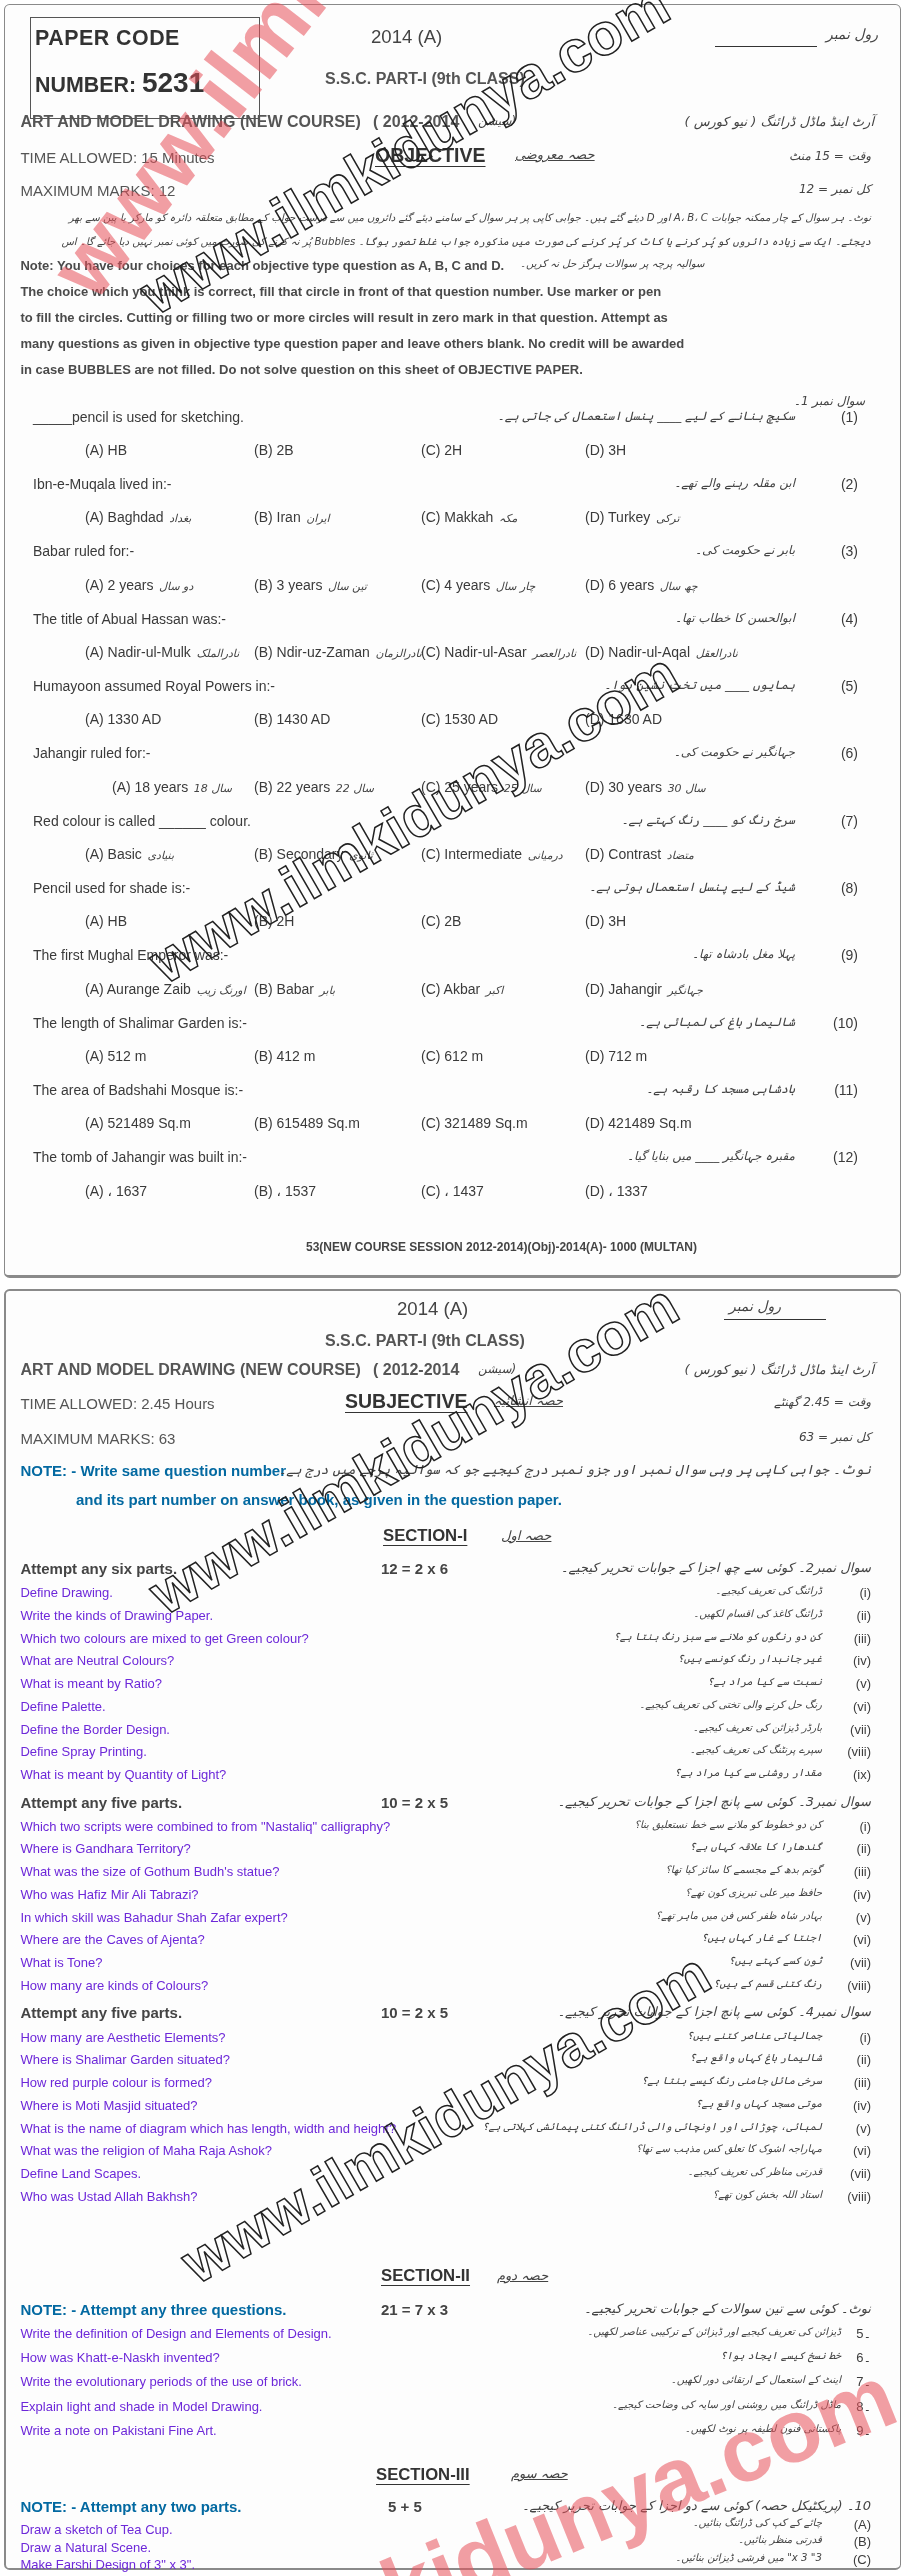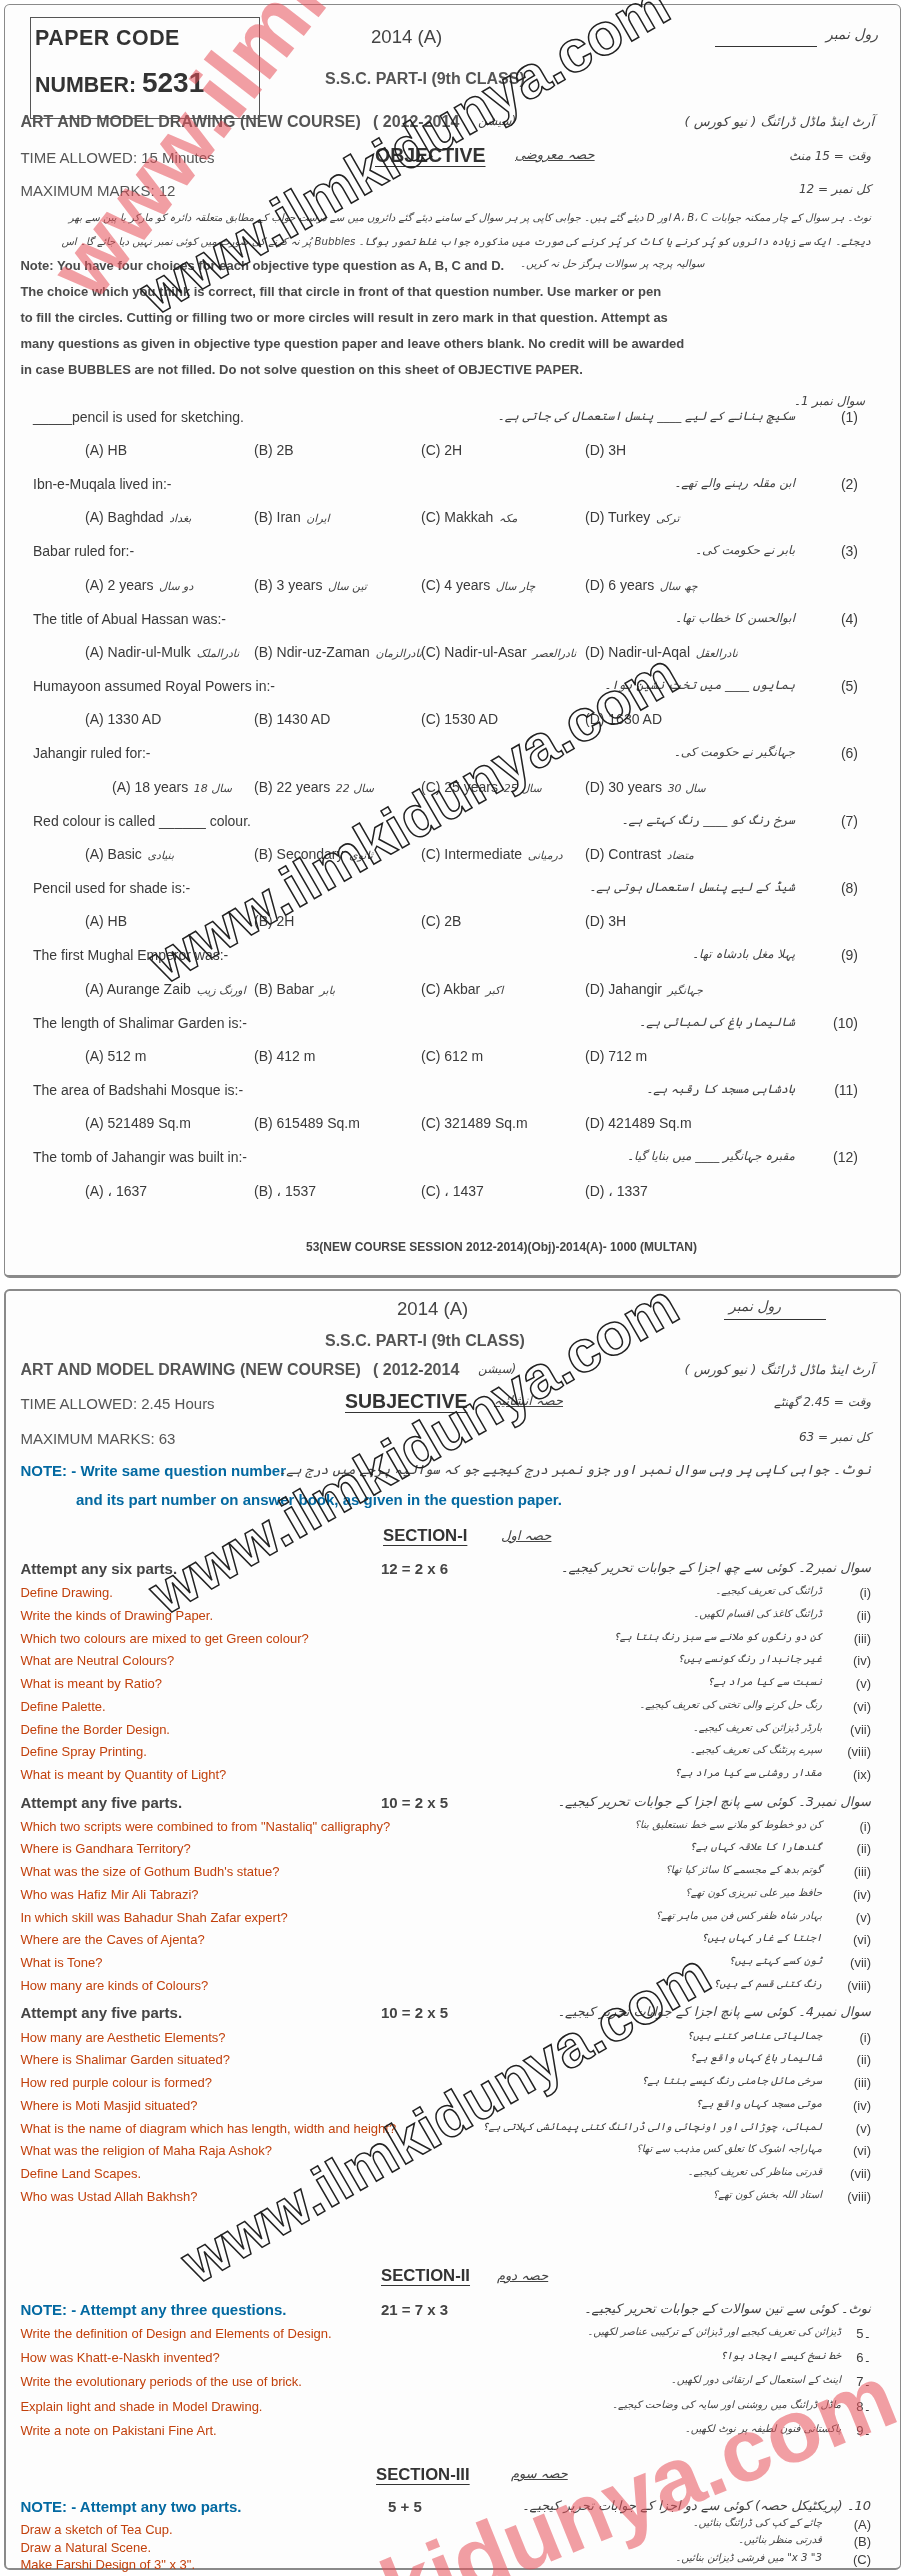--- a/index.html
+++ b/index.html
@@ -34,21 +34,21 @@
   .q-en { font-size: 14px; color: #3a3a3a; }
   .q-num { font-size: 14px; color: #3a3a3a; }
   .opt { font-size: 14px; color: #3a3a3a; }
   .opt .u { font-family: "DejaVu Sans", sans-serif; font-style: italic; font-size: 11px; margin-left: 5.6px; color: #444; }
 
   .footer { font-size: 12px; font-weight: bold; color: #444; }
 
   .sec-head { font-size: 16.7px; font-weight: bold; color: #333; text-decoration: underline; text-underline-offset: 3.7px; }
   .attempt { font-size: 15px; font-weight: bold; color: #444; }
   .marks-eq { font-size: 15px; font-weight: bold; color: #444; }
-  .sq { font-size: 13px; color: #c2410c; }
+  .sq { font-size: 13px; color: #6d28d9; }
   .roman { font-size: 13px; color: #3d3d3d; }
   .note-big { font-size: 15px; font-weight: bold; color: #0369a1; }
 
   
   .wm-outline {
     position: absolute; font-family: "Liberation Sans", sans-serif; font-weight: bold;
     color: transparent; -webkit-text-stroke: 1.5px #222; white-space: nowrap;
     transform-origin: left bottom; pointer-events: none;
   }
   .wm-red {

